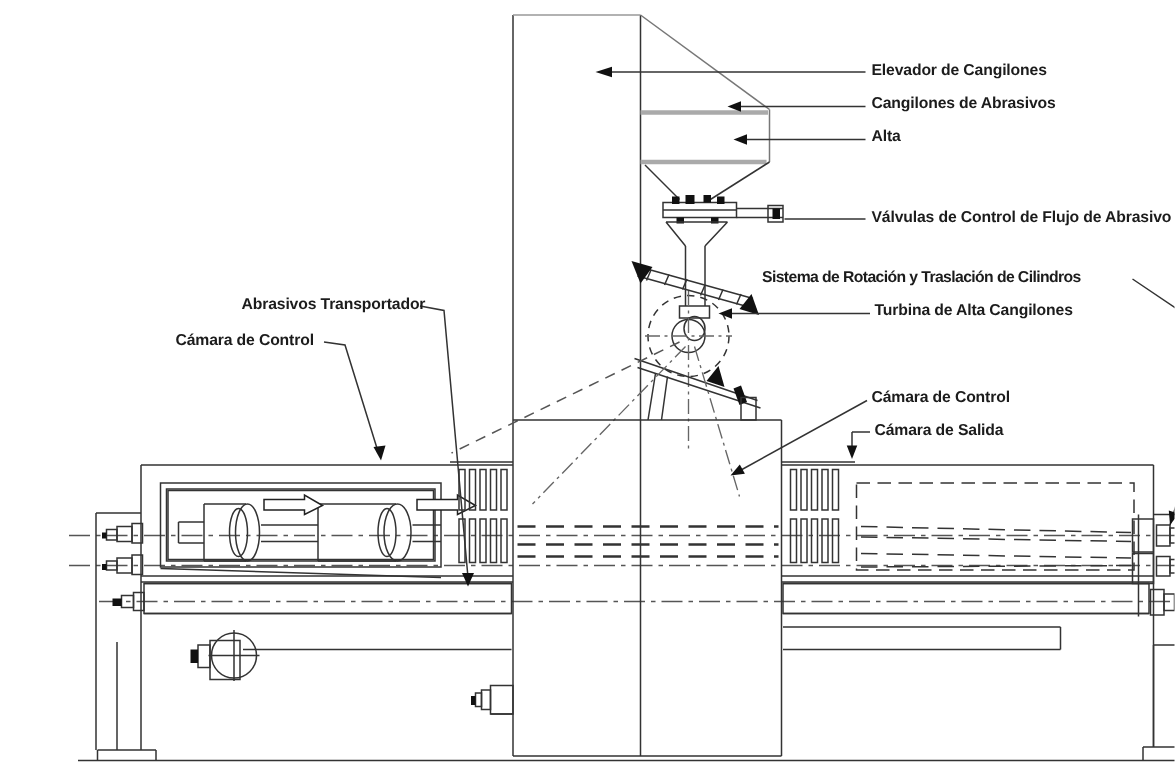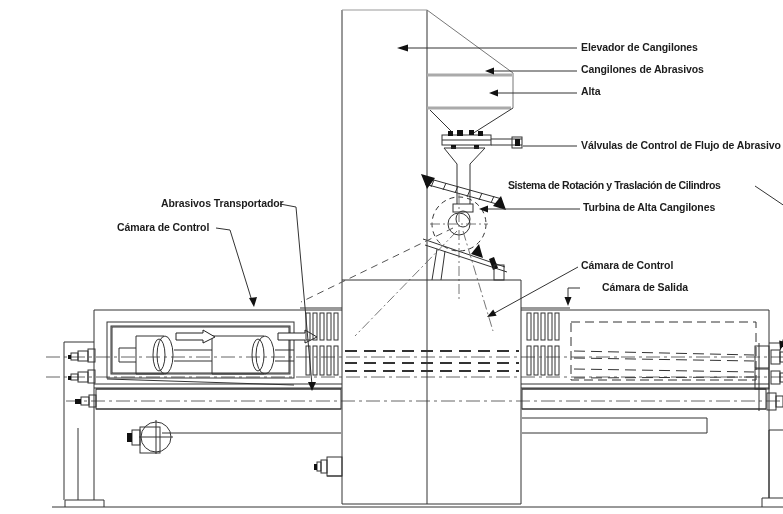--- a/index.html
+++ b/index.html
@@ -227,17 +227,17 @@
   </g>
 </svg>
 
 <div class="lbl" style="left:537px;top:42px">Elevador de Cangilones</div>
 <div class="lbl" style="left:537px;top:64px">Cangilones de Abrasivos</div>
 <div class="lbl" style="left:537px;top:86px">Alta</div>
 <div class="lbl" style="left:464px;top:180px;letter-spacing:-0.4px">Sistema de Rotación y Traslación de Cilindros</div>
 <div class="lbl" style="left:537px;top:140px">Válvulas de Control de Flujo de Abrasivo</div>
 <div class="lbl" style="left:539px;top:202px">Turbina de Alta Cangilones</div>
 <div class="lbl" style="left:537px;top:260px">Cámara de Control</div>
-<div class="lbl" style="left:558px;top:282px">Cámara de Salida</div>
+<div class="lbl" style="left:539px;top:282px">Cámara de Salida</div>
 <div class="lbl" style="left:117px;top:198px">Abrasivos Transportador</div>
 <div class="lbl" style="left:73px;top:222px">Cámara de Control</div>
 
 </div>
 
 </body></html>

